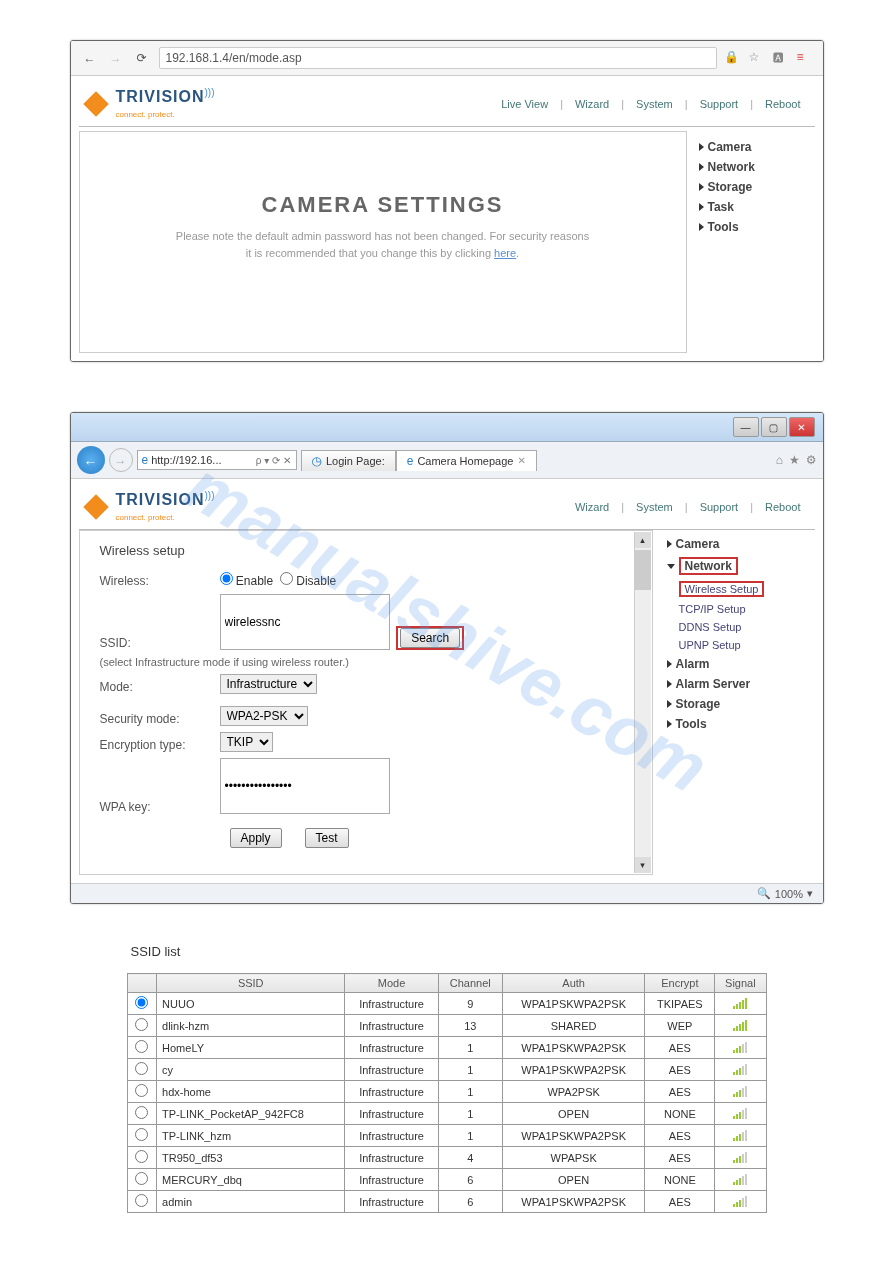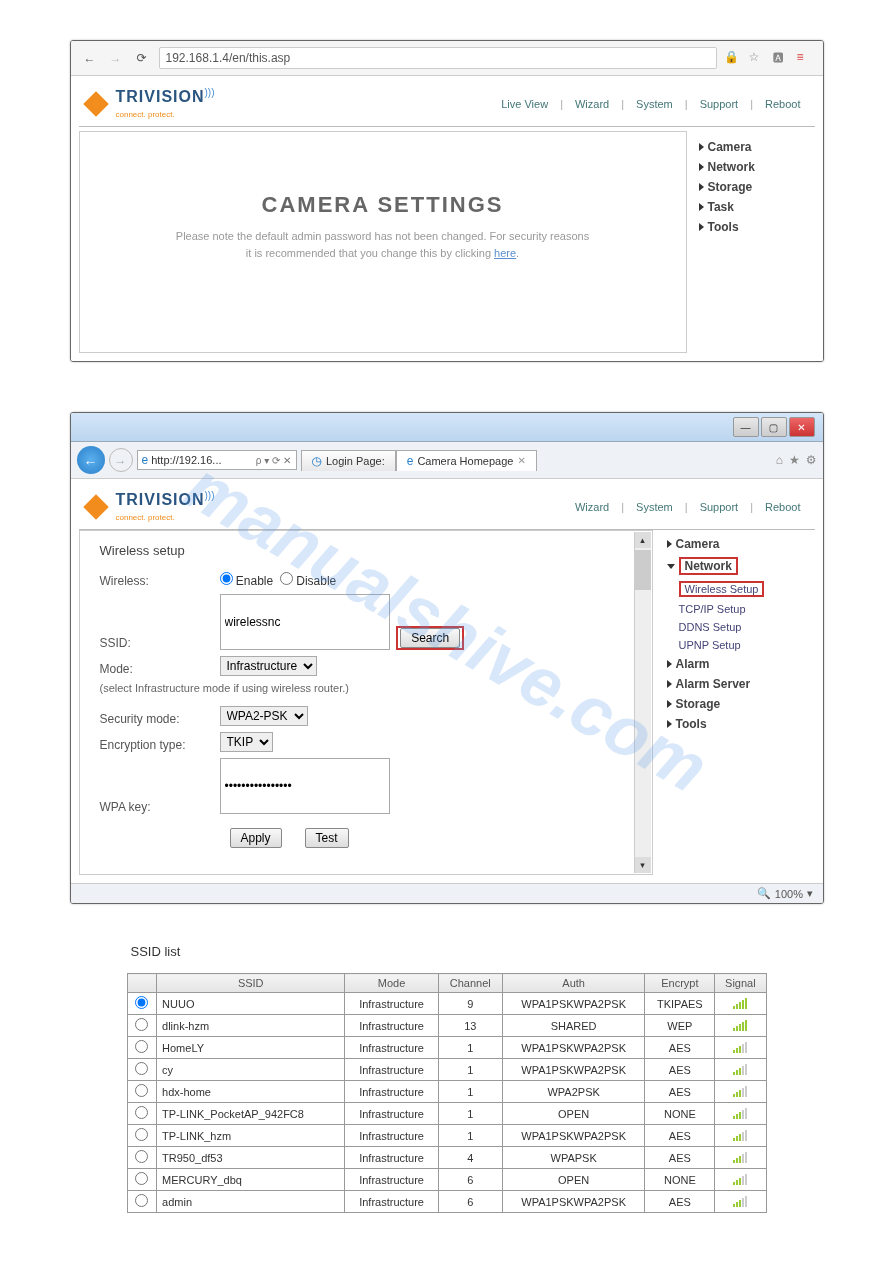--- a/index.html
+++ b/index.html
@@ -85,21 +85,21 @@
 </head>
 <body>
 
 <div class="watermark">
 
 <div class="win w1">
   <div class="addrbar">
     <span class="navbtn">←</span>
     <span class="navbtn" style="color:#bbb">→</span>
     <span class="navbtn">⟳</span>
-    <span class="url">192.168.1.4/en/this.asp</span>
+    <span class="url">192.168.1.4/en/mode.asp</span>
     <span class="ricons">
       <span class="ricon">🔒</span>
       <span class="ricon">☆</span>
       <span class="ricon">🅰</span>
       <span class="ricon hamb">≡</span>
     </span>
   </div>
   <div class="content">
     <div class="brand">
       <div class="logo">
@@ -201,26 +201,26 @@
           <span class="val">
             <input type="radio" class="radio" checked="" style=""> <span>Enable</span>
             &nbsp;<input type="radio" class="radio" style=""> <span>Disable</span>
           </span>
         </div>
         <div class="row"><span class="lbl">SSID:</span>
           <span class="val"><input type="text" value="wirelessnc" style=""></span>
           &nbsp;&nbsp;<span class="searchbtn"><button class="sbtn">Search</button></span>
         </div>
         <div class="row">
+              <span class="hint">(select Infrastructure mode if using wireless router.)</span>
+            </div>
+        <div class="row">
               <span class="lbl">Mode:</span>
           <span class="val"><select><option>Infrastructure</option></select></span>
         </div>
-        <div class="row">
-              <span class="hint">(select Infrastructure mode if using wireless router.)</span>
-            </div>
         <div class="row" style="margin-top:12px">
               <span class="lbl">Security mode:</span>
           <span class="val"><select><option>WPA2-PSK</option></select></span>
             </div>
         <div class="row">
               <span class="lbl">Encryption type:</span>
           <span class="val"><select><option>TKIP</option></select></span>
             </div>
         <div class="row">
               <span class="lbl">WPA key:</span>

